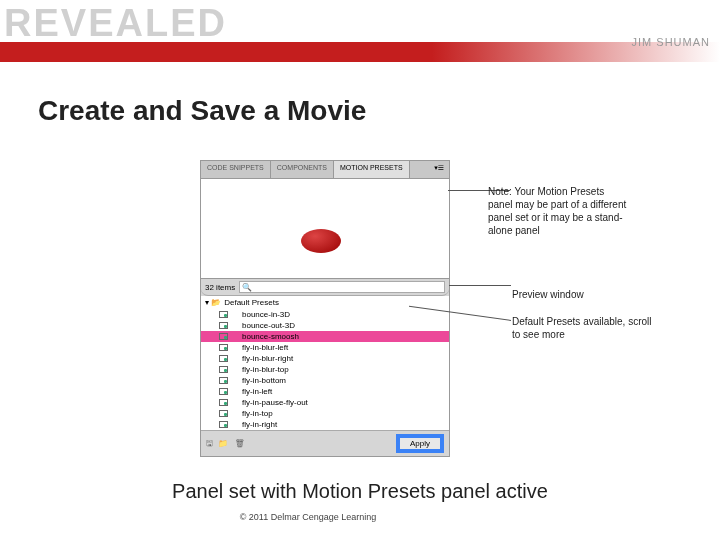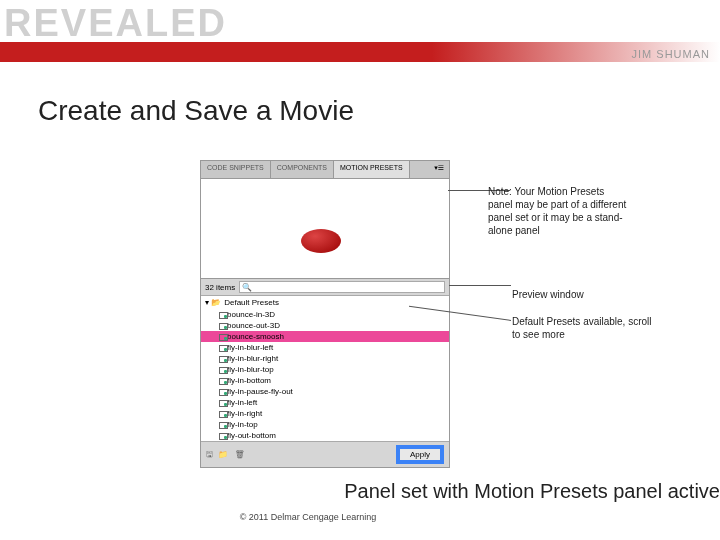--- a/index.html
+++ b/index.html
@@ -3,62 +3,62 @@
 <meta charset="utf-8">
 <style>
   * { margin: 0; padding: 0; box-sizing: border-box; }
   body { width: 720px; height: 540px; font-family: Arial, sans-serif; background: #fff; position: relative; overflow: hidden; }
   
   .header { position: relative; height: 70px; padding-left: 10px; }
   .revealed { position: absolute; top: 2px; left: 4px; font-size: 38px; font-weight: bold; color: #d0d0d0; letter-spacing: 2px; font-family: "Arial Black", sans-serif; }
   .red-stripe { position: absolute; top: 42px; left: 0; height: 20px; background: linear-gradient(to right, #c41e1e 0%, #c41e1e 60%, #fff 100%); width: 720px; }
   .adobe-flash { position: absolute; top: 43px; left: 6px; font-size: 14px; font-weight: bold; color: #fff; }
   .adobe-flash .cs5 { color: #e8e8e8; font-weight: normal; font-size: 15px; }
-  .author { position: absolute; top: 48px; right: 10px; font-size: 11px; color: #999; letter-spacing: 1px; margin-left: 44px; }
+  .author { position: absolute; top: 36px; right: 10px; font-size: 11px; color: #999; letter-spacing: 1px; margin-left: 44px; }
   
-  .title { position: absolute; top: 95px; left: 38px; font-size: 28px; color: #222; font-weight: normal; }
+  .title { position: absolute; top: 95px; left: 38px; font-size: 28px; color: #222; font-weight: bold; }
   
   .panel-container { position: absolute; top: 160px; left: 200px; width: 250px; border: 1px solid #999; background: #d6d6d6; }
   .tabs { display: flex; background: #c8c8c8; border-bottom: 1px solid #999; height: 18px; font-size: 7px; }
   .tab { padding: 3px 6px; border-right: 1px solid #999; color: #555; white-space: nowrap; cursor: pointer; }
   .tab.active { background: #e0e0e0; color: #000; }
   .tab-menu { margin-left: auto; padding: 3px 5px; }
   
   .preview { background: #fff; height: 100px; border-bottom: 1px solid #999; position: relative; }
   .ball { position: absolute; top: 50px; left: 100px; width: 40px; height: 24px; background: radial-gradient(ellipse at 35% 30%, #d44, #900); border-radius: 50%; }
   
-  .items-bar { display: flex; align-items: center; padding: 2px 4px; font-size: 8px; background: #d6d6d6; border-bottom: 1px solid #aaa; }
+  .items-bar { display: flex; align-items: center; padding: 2px 4px; font-size: 8px; background: #d6d6d6; border-bottom: 1px solid #aaa; border-radius: 7px; }
   .items-count { flex: 0 0 auto; margin-right: 4px; }
   .items-search { flex: 1; height: 12px; border: 1px solid #aaa; background: #fff; display: flex; align-items: center; padding: 0 2px; }
   .mag { font-size: 8px; color: #888; }
   
   .preset-list { background: #fff; font-size: 8px; }
   .folder-row { display: flex; align-items: center; padding: 2px 4px; gap: 3px; }
   .folder-icon { font-size: 8px; }
-  .preset-row { display: flex; align-items: center; padding: 1px 4px 1px 18px; gap: 0; cursor: pointer; }
+  .preset-row { display: flex; padding: 1px 4px 1px 18px; gap: 15px; cursor: pointer; }
   .preset-row.selected { background: #ec4899; }
   .moo-icon { width: 8px; height: 8px; display: inline-block; position: relative; }
   .moo-icon::before { content: ""; position: absolute; width: 7px; height: 5px; border: 1px solid #666; top: 1px; }
   .moo-icon::after { content: ""; position: absolute; width: 3px; height: 3px; background: #3a7; top: 4px; left: 5px; border-radius: 1px; }
   
   .panel-footer { display: flex; align-items: center; padding: 3px 5px; background: #d6d6d6; border-top: 1px solid #aaa; font-size: 8px; gap: 6px; }
   .foot-icon { color: #666; cursor: pointer; }
   .apply-btn { margin-left: auto; font-size: 8px; padding: 1px 10px; border: 4px solid #3b82f6; background: #e8e8e8; cursor: pointer; }
   
   .callout { position: absolute; font-size: 10px; line-height: 1.3; width: 140px; color: #222; }
   .c1 { top: 185px; left: 488px; }
   .c2 { top: 288px; left: 512px; }
   .c3 { top: 315px; left: 512px; }
   
   .lead { position: absolute; height: 1px; background: #555; }
   .l1 { top: 190px; left: 448px; width: 62px; }
   .l2 { top: 285px; left: 449px; width: 62px; }
   .l3 { top: 320px; left: 408px; width: 103px; transform: rotate(8deg); transform-origin: right center; }
   
-  .caption { position: absolute; top: 480px; left: 0; width: 720px; text-align: right; font-size: 20px; color: #222; }
+  .caption { position: absolute; top: 480px; left: 0; width: 720px; text-align: center; font-size: 20px; color: #222; }
   .copyright { position: absolute; top: 512px; left: 0; width: 616px; text-align: center; font-size: 9px; color: #444; }
 </style>
 </head>
 <body>
 
 <div class="header">
   <div class="revealed">REVEALED</div>
   <div class="red-stripe"></div>
   <div class="author">JIM SHUMAN</div>
 </div>
@@ -109,37 +109,33 @@
     <div class="preset-row">
         <span class="moo-icon"></span>
         <span>fly-in-blur-top</span>
       </div>
     <div class="preset-row">
         <span class="moo-icon"></span>
         <span>fly-in-bottom</span>
       </div>
     <div class="preset-row">
         <span class="moo-icon"></span>
-        <span>fly-in-pause-fly-out</span>
-      </div>
-    <div class="preset-row">
-        <span class="moo-icon"></span>
         <span>fly-in-left</span>
       </div>
     <div class="preset-row">
         <span class="moo-icon"></span>
-        <span>fly-in-right</span>
+        <span>fly-in-pause-fly-out</span>
       </div>
     <div class="preset-row">
         <span class="moo-icon"></span>
         <span>fly-in-top</span>
       </div>
     <div class="preset-row">
         <span class="moo-icon"></span>
-        <span>fly-out-bottom</span>
+        <span>fly-in-right</span>
       </div>
   </div>
   <div class="panel-footer">
     <span class="foot-icon">🖫</span>
     <span class="foot-icon">📁</span>
     <span class="foot-icon">🗑</span>
     <button class="apply-btn">Apply</button>
   </div>
 </div>
 

